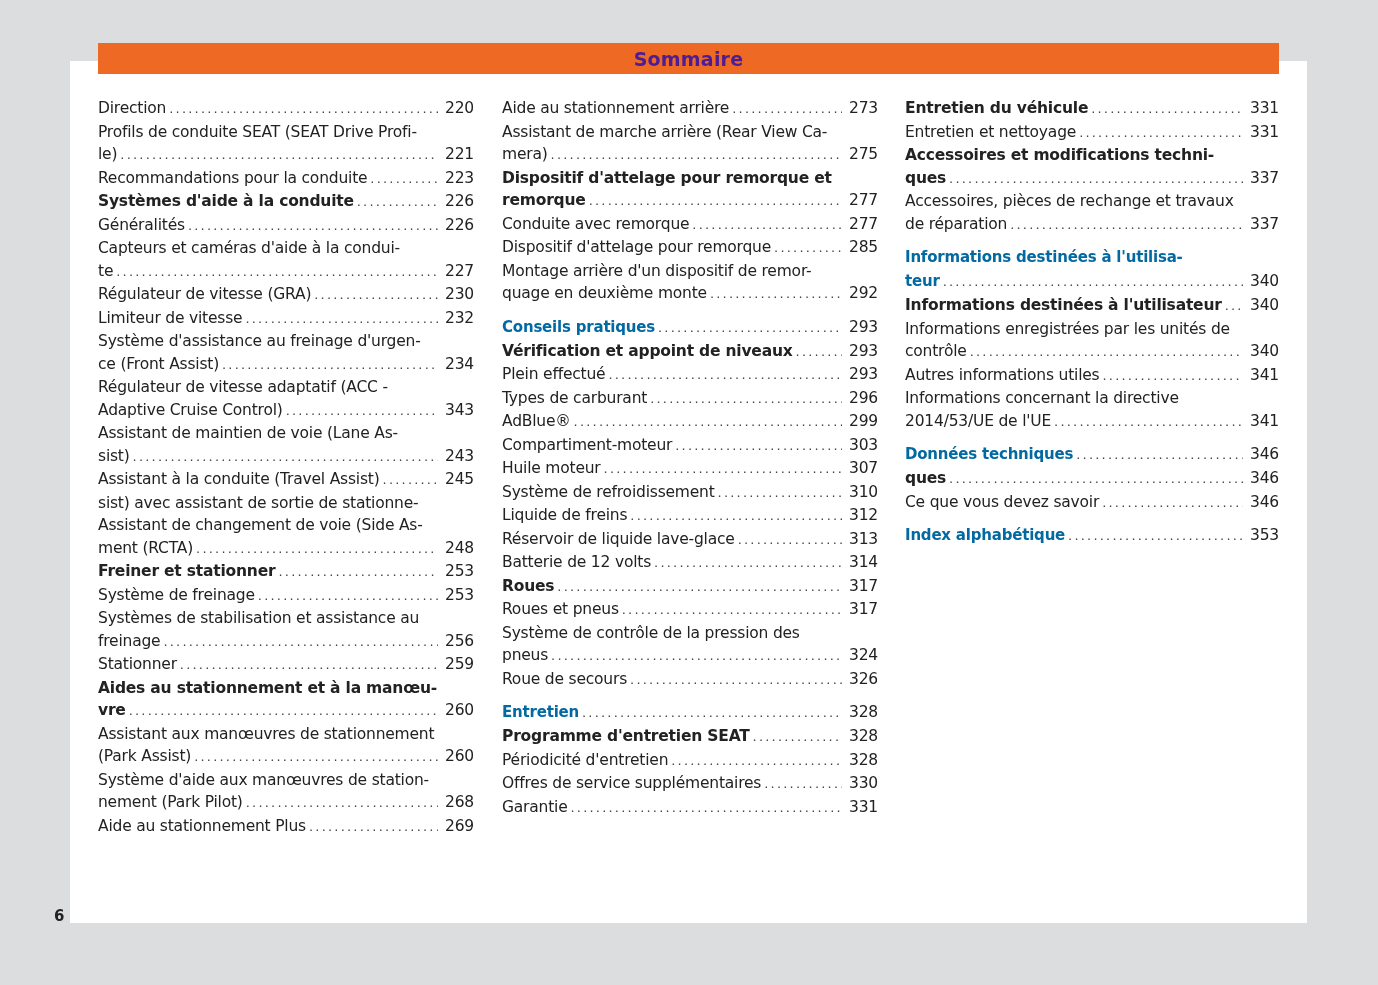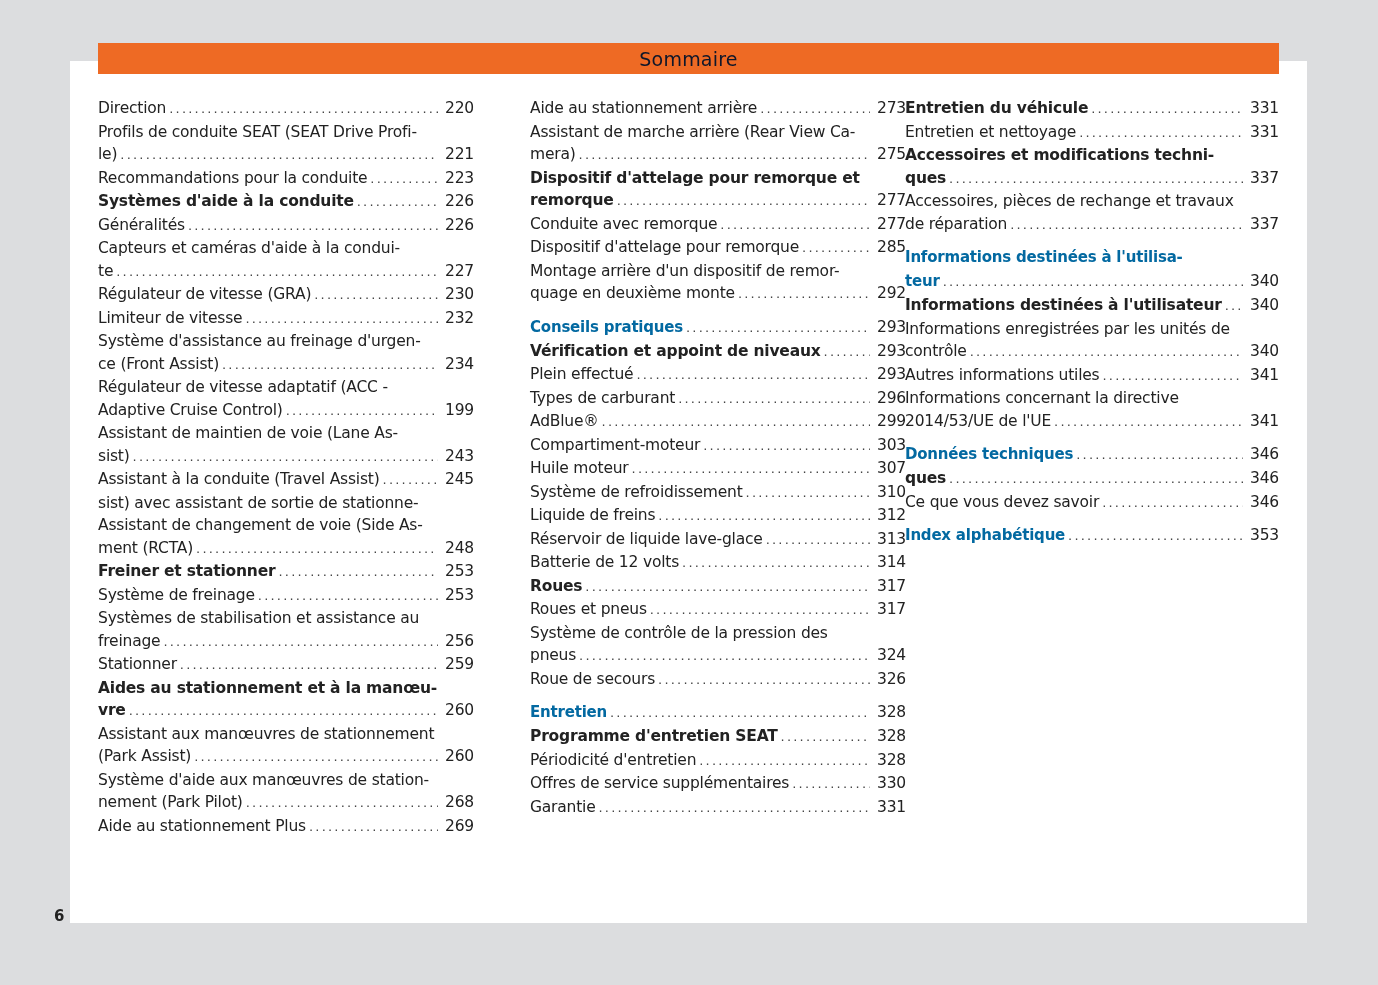--- a/index.html
+++ b/index.html
@@ -12,30 +12,30 @@
   .page {
     position:absolute; left:70px; top:61px; width:1237px; height:862px;
     background:#ffffff;
   }
   .header-bar {
     position:absolute; left:98px; top:43px; width:1181px; height:31px;
     background:#ee6a24;
     display:flex; align-items:center; justify-content:center;
   }
   .header-bar span {
-    color:#0f172a; font-weight:normal; font-size:19px; letter-spacing:0.2px;
+    color:#4c1d95; font-weight:bold; font-size:19px; letter-spacing:0.2px;
   }
   .page-number {
     position:absolute; left:54px; top:907px; font-weight:bold; font-size:15px; color:#222;
   }
   .col {
     position:absolute; top:97px; width:376px;
   }
   .col1 { left:98px; }
-  .col2 { left:502px;margin-left:28px; }
+  .col2 { left:502px; }
   .col3 { left:905px; width:374px; }
   .entry { font-size:15.5px; line-height:22.5px; letter-spacing:-0.2px; }
   .entry .line { display:flex; align-items:baseline; white-space:nowrap; }
   .entry .txt { flex:0 0 auto; }
   .entry .dots {
     flex:1 1 auto; overflow:hidden; margin:0 4px 0 3px;
     color:#444; letter-spacing:2.2px; font-size:13px;
   }
   .entry .dots::before {
     content:"...................................................................................................................................";
@@ -129,21 +129,21 @@
         <span class="pg">234</span>
       </div>
     </div>
     <div class="entry ">
       <div class="line">
         <span class="txt">Régulateur de vitesse adaptatif (ACC -</span>
       </div>
       <div class="line">
         <span class="txt">Adaptive Cruise Control)</span>
         <span class="dots"></span>
-        <span class="pg">199</span>
+        <span class="pg">343</span>
       </div>
     </div>
     <div class="entry ">
       <div class="line">
         <span class="txt">Assistant de maintien de voie (Lane As-</span>
       </div>
       <div class="line">
         <span class="txt">sist)</span>
         <span class="dots"></span>
         <span class="pg">243</span>

